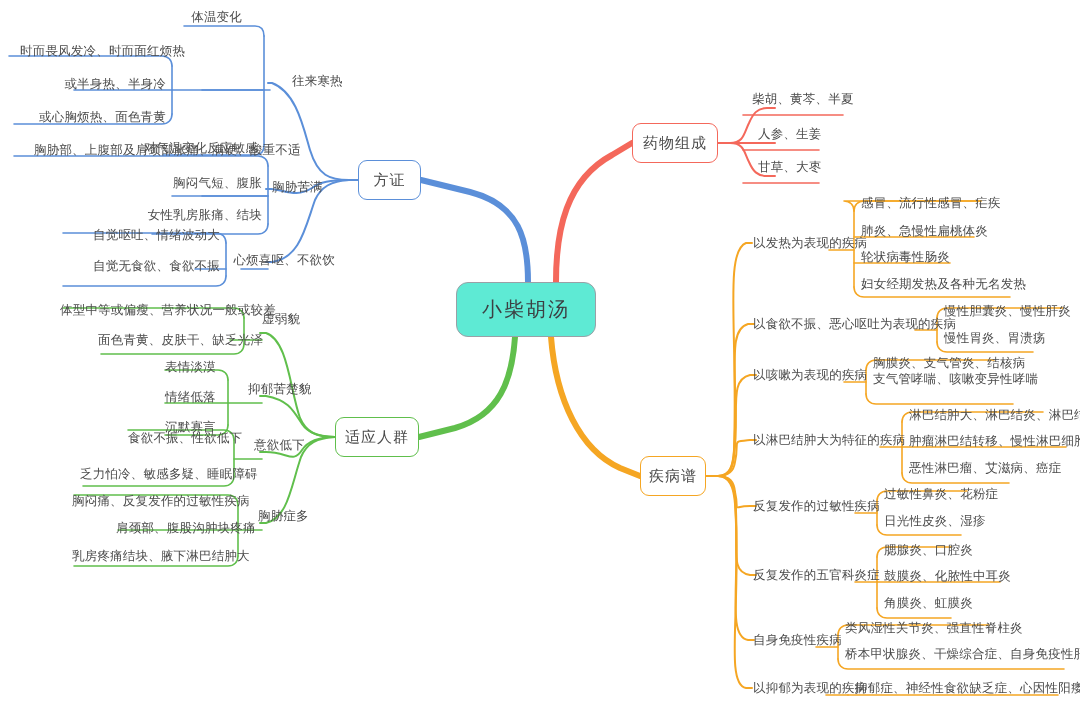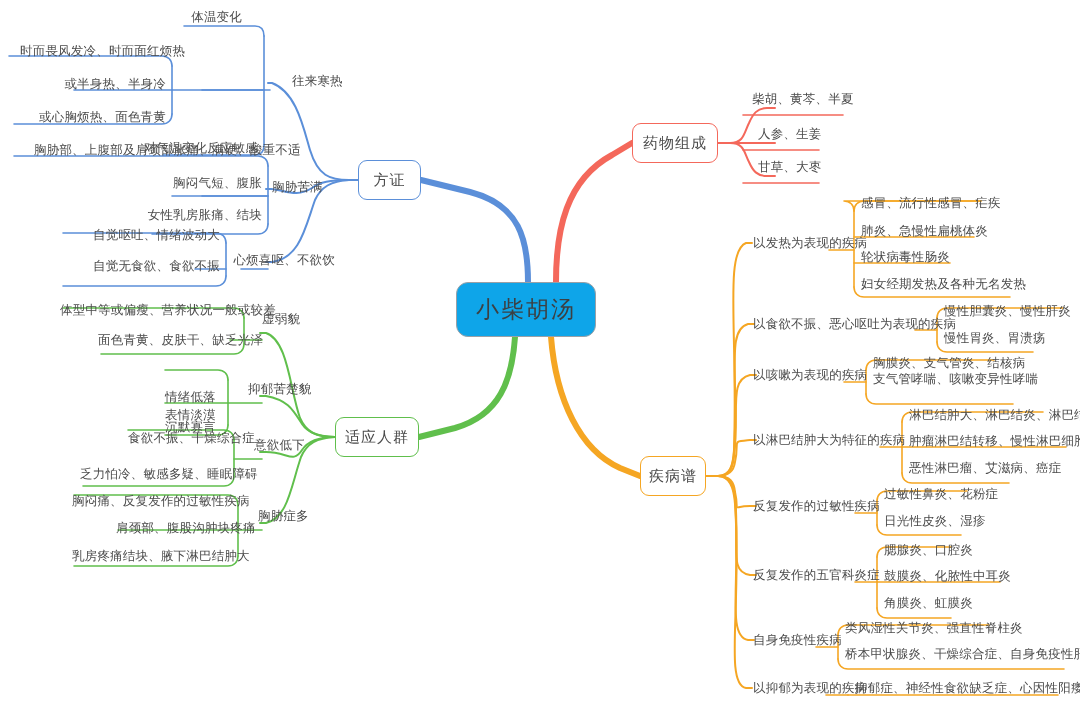--- a/index.html
+++ b/index.html
@@ -35,22 +35,22 @@
   }
   .node.blue{border-color:#5b8fd9;}
   .node.red{border-color:#f4685b;}
   .node.green{border-color:#60bf4c;}
   .node.orange{border-color:#f5a623;}
 
   
   #root{
     position:absolute;left:456px;top:282px;width:140px;height:55px;
     box-sizing:border-box;border:1.6px solid #9aa0a6;border-radius:12px;
-    background:#0ea5e9;display:flex;align-items:center;justify-content:center;
-    font-size:23px;color:#3c4043;letter-spacing:2px;white-space:nowrap;
+    background:#5eead4;display:flex;align-items:center;justify-content:center;
+    font-size:20px;color:#3c4043;letter-spacing:2px;white-space:nowrap;
   }
 </style>
 </head>
 <body>
 
 <div id="canvas">
 
   <svg id="wires" viewBox="0 0 1080 714">
 
     <path d="M528,282 C528,240 520,205 470,192 L421,180" stroke="#5b8fd9" stroke-width="6"></path>
@@ -226,25 +226,25 @@
   <div class="leaf r" style="left:220px;top:259px;">自觉无食欲、食欲不振</div>
 
   <div class="mid" style="left:262px;top:312px;">虚弱貌</div>
   <div class="mid" style="left:248px;top:382px;">抑郁苦楚貌</div>
   <div class="mid" style="left:254px;top:438px;">意欲低下</div>
   <div class="mid" style="left:258px;top:509px;">胸胁症多</div>
 
   <div class="leaf" style="left:60px;top:303px;">体型中等或偏瘦、营养状况一般或较差</div>
   <div class="leaf" style="left:98px;top:333px;">面色青黄、皮肤干、缺乏光泽</div>
 
-  <div class="leaf" style="left:165px;top:360px;margin-top:48px;">表情淡漠</div>
+  <div class="leaf" style="left:165px;top:360px;">表情淡漠</div>
   <div class="leaf" style="left:165px;top:390px;">情绪低落</div>
   <div class="leaf" style="left:165px;top:420px;">沉默寡言</div>
 
-  <div class="leaf" style="left:128px;top:431px;">食欲不振、干燥综合症</div>
+  <div class="leaf" style="left:128px;top:431px;">食欲不振、性欲低下</div>
   <div class="leaf" style="left:80px;top:467px;">乏力怕冷、敏感多疑、睡眠障碍</div>
 
   <div class="leaf" style="left:72px;top:494px;">胸闷痛、反复发作的过敏性疾病</div>
   <div class="leaf" style="left:116px;top:521px;">肩颈部、腹股沟肿块疼痛</div>
   <div class="leaf" style="left:72px;top:549px;">乳房疼痛结块、腋下淋巴结肿大</div>
 
   <div class="leaf" style="left:752px;top:92px;">柴胡、黄芩、半夏</div>
   <div class="leaf" style="left:758px;top:127px;">人参、生姜</div>
   <div class="leaf" style="left:758px;top:160px;">甘草、大枣</div>
 

